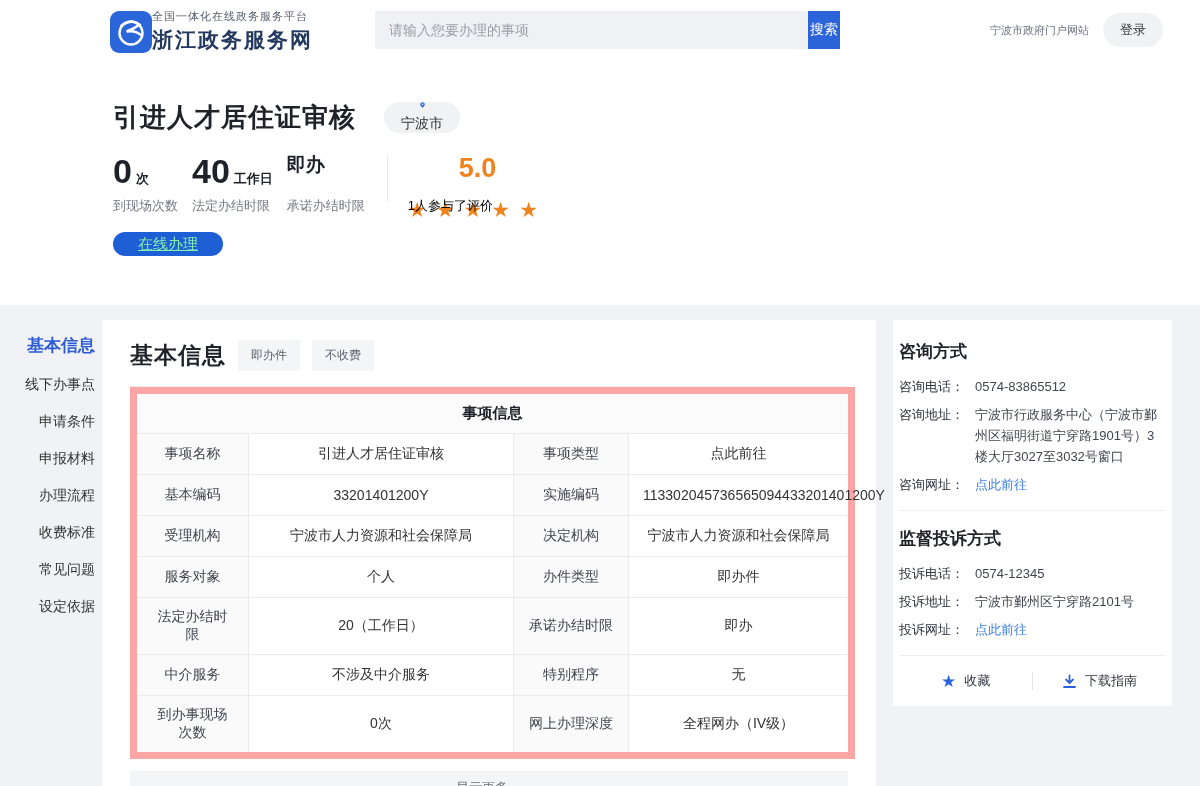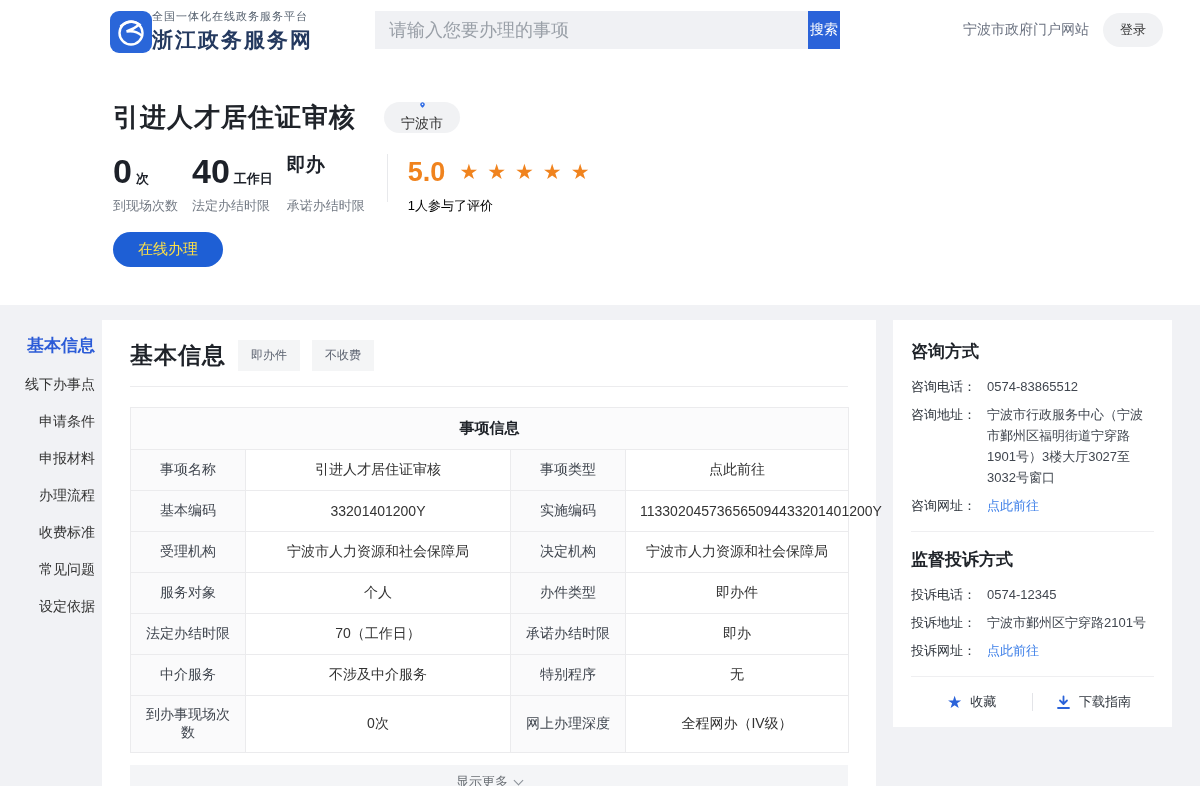--- a/index.html
+++ b/index.html
@@ -10,74 +10,74 @@
   }
 
   
   .top-header { position:relative; height:60px; background:#fff; }
   .logo { position:absolute; left:110px; top:9px; display:flex; align-items:center; gap:0; }
   .logo-mark { width:42px; height:42px; border-radius:9px; background:#2a66d9; display:flex; align-items:center; justify-content:center; }
   .logo-tagline { font-size:11px; color:#55606e; letter-spacing:1px; margin-bottom:2px; }
   .logo-title { font-size:21px; font-weight:bold; color:#24395f; letter-spacing:2px; }
 
   .search-box { position:absolute; left:375px; top:11px; width:465px; height:38px; display:flex; }
-  .search-input { flex:1; border:none; outline:none; background:#f0f1f4; font-size:18px; padding:0 14px; color:#333; }
+  .search-input { flex:1; border:none; outline:none; background:#f0f1f4; font-size:14px; padding:0 14px; color:#333; }
   .search-input::placeholder { color:#9aa0a8; }
   .search-btn { width:32px; border:none; background:#2b63d9; color:#fff; font-size:14px; cursor:pointer; }
 
   .header-right { position:absolute; right:37px; top:0; height:60px; display:flex; align-items:center; gap:14px; }
-  .portal-link { font-size:14px; color:#6b7280; }
+  .portal-link { font-size:11px; color:#6b7280; }
   .login-btn { border:none; background:#f1f2f4; color:#333; font-size:13px; padding:8px 17px; border-radius:999px; cursor:pointer; }
 
   
   .hero { position:relative; height:245px; background:#fff; }
   .hero-title-row { position:absolute; left:113px; top:40px; display:flex; align-items:center; gap:28px; }
   .page-title { font-size:26px; font-weight:bold; color:#1f2329; letter-spacing:1px; }
   .loc-pill { display:flex; align-items:center; gap:7px; background:#f1f2f4; border-radius:999px; height:31px; padding:0 17px; font-size:14px; color:#333;flex-direction:column; }
 
   .stats-row { position:absolute; left:113px; top:92px; display:flex; align-items:flex-start; }
   .stat { margin-right:14px; }
   .stat-val-row { display:flex; align-items:baseline; gap:4px; height:40px; }
   .stat-value { font-size:34px; font-weight:bold; color:#1d2129; }
   .stat-value.small { font-size:19px; padding-bottom:4px; }
   .stat-unit { font-size:13px; font-weight:bold; color:#1d2129; }
   .stat-label { font-size:13px; color:#737a84; margin-top:5px; }
   .stats-divider { width:1px; height:48px; background:#e8e9ec; margin:2px 20px 0 8px; }
   .rating { padding-top:1px; }
-  .rating-row { display:flex; align-items:center; gap:14px; height:38px; }
+  .rating-row { display:flex; align-items:center; gap:14px; height:38px;flex-direction:column; }
   .rating-score { font-size:27px; font-weight:bold; color:#f0831e; }
   .stars { font-size:21px; color:#f0831e; letter-spacing:9px; white-space:nowrap; }
   .rating-label { font-size:13px; color:#000000; margin-top:6px; }
 
-  .action-btn { position:absolute; left:113px; top:172px; width:110px; height:35px; border:none; border-radius:18px; background:#1e5fd5; color:#fde047; font-size:15px; cursor:pointer; }
+  .action-btn { position:absolute; left:113px; top:172px; width:110px; height:24px; border:none; border-radius:18px; background:#1e5fd5; color:#86efac; font-size:15px; cursor:pointer;text-decoration:underline; }
 
   
   .content { position:relative; height:481px; background:#f1f2f5; }
 
   .side-nav { position:absolute; left:0; top:30px; width:95px; text-align:right; list-style:none; }
   .side-nav li { margin-bottom:16px; font-size:14px; color:#333; line-height:21px; cursor:pointer; }
   .side-nav li.active { color:#2b5bd7; font-weight:bold; font-size:17px; margin-bottom:18px; }
 
   .main-card { position:absolute; left:102px; top:15px; width:774px; height:466px; background:#fff; padding:20px 28px; }
   .main-head { display:flex; align-items:center; gap:12px; }
   .main-heading { font-size:23px; font-weight:bold; color:#1f2329; letter-spacing:1px; }
   .tag { background:#f4f5f6; color:#5c6370; font-size:12px; padding:7px 13px; }
   .main-divider { border-bottom:1px solid #ececee; margin-top:15px; }
 
-  table.info { width:718px; border-collapse:collapse; margin-top:20px; border:1px solid #fca5a5; font-size:14px; color:#333; table-layout:fixed; }
+  table.info { width:718px; border-collapse:collapse; border:7px solid #fca5a5; font-size:14px; color:#333; table-layout:fixed; }
   table.info th, table.info td { border:1px solid #ebebed; padding:10px 14px; text-align:center; font-weight:normal; vertical-align:middle; height:41px; }
   table.info th.caption { text-align:center; font-weight:bold; background:#fbfbfc; font-size:15px; height:42px; color:#1f2329; }
   td.lbl { background:#fafafb; color:#40464f; }
   .col-l { width:115px; } .col-v1 { width:265px; } .col-v2 { width:223px; }
 
   .show-more { margin-top:12px; width:718px; height:34px; background:#f4f5f7; display:flex; align-items:center; justify-content:center; gap:7px; color:#6b7076; font-size:13px; cursor:pointer; }
   .chev { width:7px; height:7px; border-right:1px solid #8a9097; border-bottom:1px solid #8a9097; transform:rotate(45deg); margin-top:-4px; }
 
   
-  .aside-card { position:absolute; left:893px; top:15px; width:279px; background:#fff; padding:20px 18px 16px; }
+  .aside-card { position:absolute; left:893px; top:15px; width:279px; background:#fff; padding:20px 6px 16px; }
   .aside-heading { font-size:17px; font-weight:bold; color:#1f2329; margin-bottom:13px; }
   .aside-row { display:flex; font-size:13px; line-height:21px; margin-bottom:7px; }
   .aside-label { font-weight:normal; color:#2f353d; white-space:nowrap; width:76px; flex:0 0 76px; }
   .aside-value { color:#40464f; flex:1; }
   .aside-link { color:#3d7fe8; cursor:pointer; text-decoration:none; }
   .aside-divider { border-top:1px solid #efeff1; margin:15px 0 16px; }
 
   .aside-actions { display:flex; align-items:center; margin-top:4px; }
   .aside-action { flex:1; display:flex; align-items:center; justify-content:center; gap:8px; font-size:13px; color:#2f353d; cursor:pointer; }
   .fav-star { color:#2b63d9; font-size:17px; line-height:1; }
@@ -208,21 +208,21 @@
         <td>宁波市人力资源和社会保障局</td>
       </tr>
       <tr>
         <td class="lbl">服务对象</td>
         <td>个人</td>
         <td class="lbl">办件类型</td>
         <td>即办件</td>
       </tr>
       <tr>
         <td class="lbl">法定办结时限</td>
-        <td>70（工作日）</td>
+        <td>20（工作日）</td>
         <td class="lbl">承诺办结时限</td>
         <td>即办</td>
       </tr>
       <tr>
         <td class="lbl">中介服务</td>
         <td>不涉及中介服务</td>
         <td class="lbl">特别程序</td>
         <td>无</td>
       </tr>
       <tr>

